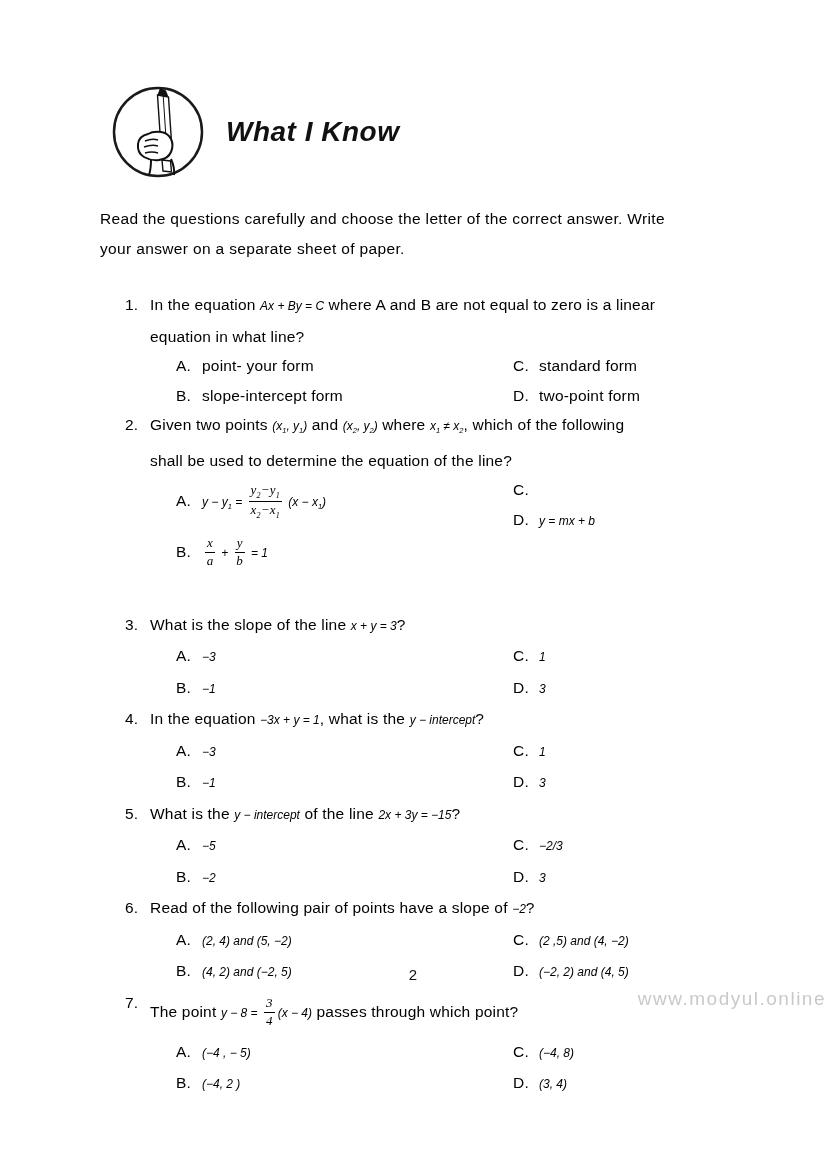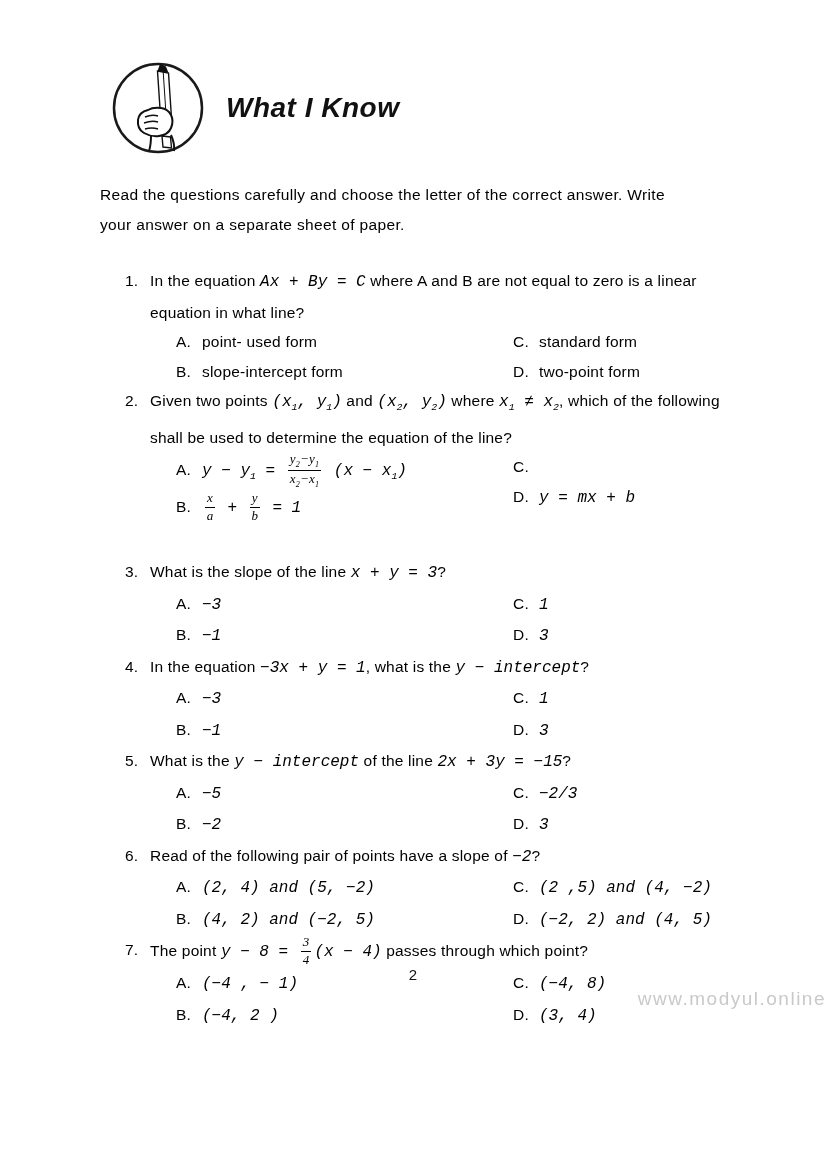--- a/index.html
+++ b/index.html
@@ -2,21 +2,21 @@
 <html><head>
 <meta charset="utf-8">
 <style>
   * { margin:0; padding:0; box-sizing:border-box; }
   html,body { background:#ffffff; }
   body {
     width:826px; height:1169px; position:relative;
     font-family:"Liberation Sans", sans-serif; color:#000;
     overflow:hidden;
   }
-  .page { width:826px; height:1032px; padding:60px 96px 0 100px; position:relative; }
+  .page { width:826px; height:1032px; padding:84px 96px 0 100px; position:relative; }
 
   
   .header { display:flex; align-items:center; padding-left:10px; margin-bottom:24px; height:96px; }
   .icon-wrap { width:96px; height:96px; flex:none; }
   .icon-wrap svg { width:96px; height:96px; display:block; }
   .title { font-size:28px; font-weight:bold; font-style:italic; letter-spacing:.5px; margin-left:20px; color:#111; }
 
   
   .instructions { font-size:15.5px; line-height:30px; letter-spacing:.35px; margin-bottom:26px; }
 
@@ -27,26 +27,26 @@
   .qnum { width:25px; flex:none; }
   .qbody { flex:1; }
   .stem { max-width:585px; }
   .options { display:flex; margin-left:26px; }
   .ocol { display:flex; flex-direction:column; }
   .ocol:first-child { width:337px; flex:none; }
   .option { display:flex; align-items:baseline; }
   .olabel { width:26px; flex:none; }
 
   
-  .math { font-family:Liberation Mono, monospace; font-style:italic; font-size:16px; letter-spacing:0; }
+  .math { font-family:Liberation Sans, sans-serif; font-style:italic; font-size:12px; letter-spacing:0; }
   .math sub, .frac sub { font-size:.62em; font-style:italic; }
   .frac {
     display:inline-block; vertical-align:middle; text-align:center;
     font-family:"Liberation Serif", serif; font-style:italic;
-    font-size:13px; line-height:1.15; margin:0 3px;
+    font-size:13px; line-height:1.15; margin:8px 3px;
   }
   .frac .num { display:block; border-bottom:1px solid #000; padding:0 2px 1px; }
   .frac .den { display:block; padding-top:1px; }
 
   
   footer { position:absolute; left:0; bottom:22px; width:826px; text-align:center; }
   .page-number { font-size:15px; margin-bottom:5px; color:#111; }
   .watermark { font-size:19px; color:#c9c9c9; letter-spacing:1.5px;text-align:right; }
 </style>
 </head>
@@ -83,21 +83,21 @@
         <span class="qnum">1.</span>
         <div class="qbody">
           <div class="stem">
             <div class="stem-line"><span class="txt">In the equation </span><span class="math">Ax + By = C</span><span class="txt"> where A and B are not equal to zero is a linear</span></div>
             <div class="stem-line"><span class="txt">equation in what line?</span></div>
           </div>
           <div class="options">
             <div class="ocol">
               <div class="option">
                 <span class="olabel">A.</span>
-                <span class="ocontent"><span class="txt">point- used form</span></span>
+                <span class="ocontent"><span class="txt">point- your form</span></span>
               </div>
               <div class="option">
                 <span class="olabel">B.</span>
                 <span class="ocontent"><span class="txt">slope-intercept form</span></span>
               </div>
             </div>
             <div class="ocol">
               <div class="option">
                 <span class="olabel">C.</span>
                 <span class="ocontent"><span class="txt">standard form</span></span>
@@ -263,21 +263,21 @@
       <li>
         <span class="qnum">7.</span>
         <div class="qbody">
           <div class="stem">
             <div class="stem-line"><span class="txt">The point </span><span class="math">y − 8 = </span><span class="frac"><span class="num">3</span><span class="den">4</span></span><span class="math">(x − 4)</span><span class="txt"> passes through which point?</span></div>
           </div>
           <div class="options">
             <div class="ocol">
               <div class="option">
                 <span class="olabel">A.</span>
-                <span class="ocontent"><span class="math">(−4 , − 1)</span></span>
+                <span class="ocontent"><span class="math">(−4 , − 5)</span></span>
               </div>
               <div class="option">
                 <span class="olabel">B.</span>
                 <span class="ocontent"><span class="math">(−4, 2 )</span></span>
               </div>
             </div>
             <div class="ocol">
               <div class="option">
                 <span class="olabel">C.</span>
                 <span class="ocontent"><span class="math">(−4, 8)</span></span>

